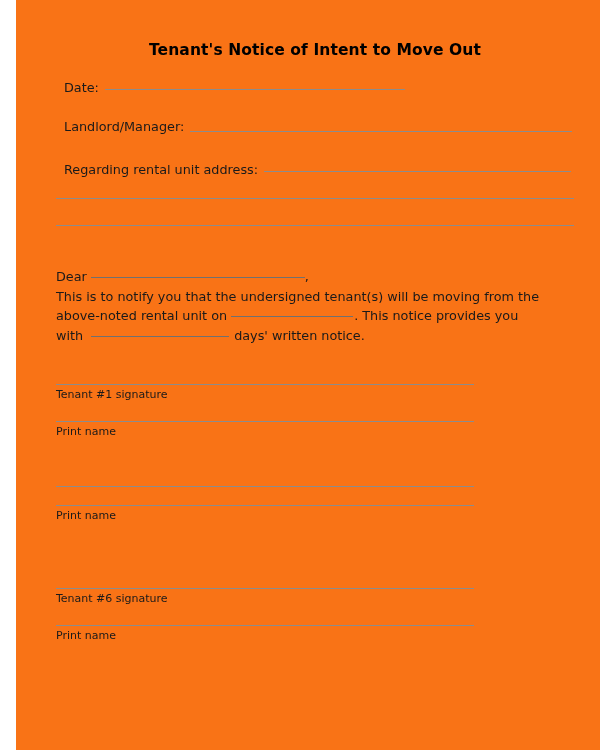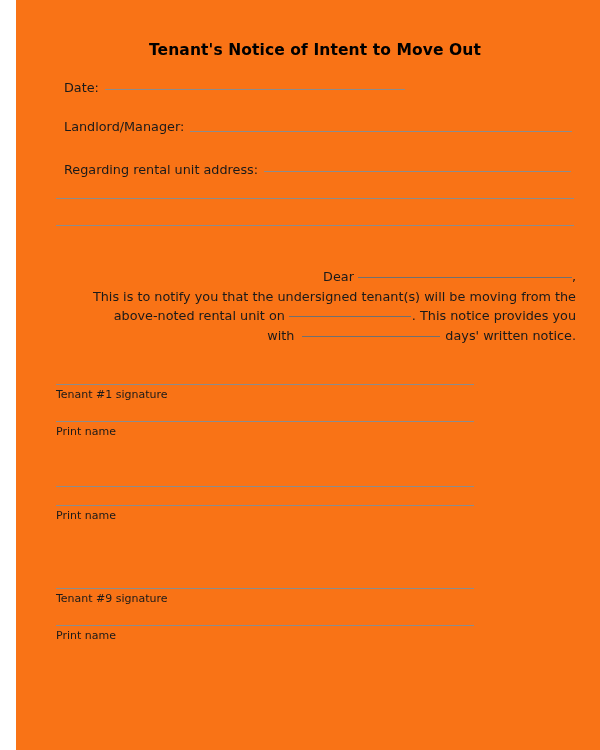--- a/index.html
+++ b/index.html
@@ -87,21 +87,20 @@
 
   
   .body-block {
     position: absolute;
     left: 40px;
     top: 267px;
     width: 520px;
     font-size: 12.8px;
     line-height: 19.5px;
     color: #1a1a1a;
-    text-align: right;
   }
   .body-line {
     white-space: nowrap;
   }
   .inline-rule {
     display: inline-block;
     height: 0;
     border-bottom: 1px solid #707070;
     position: relative;
     top: -3px;
@@ -190,19 +189,19 @@
 
   <div class="sig-block sig-block-2">
     <div class="sig-rule"></div>
     <div class="sig-gap"></div>
     <div class="sig-rule"></div>
     <div class="sig-caption">Print name</div>
   </div>
 
   <div class="sig-block sig-block-3">
     <div class="sig-rule"></div>
-    <div class="sig-caption">Tenant #9 signature</div>
+    <div class="sig-caption">Tenant #6 signature</div>
     <div class="sig-gap"></div>
     <div class="sig-rule"></div>
     <div class="sig-caption">Print name</div>
   </div>
 
 </div>
 
 </body></html>

